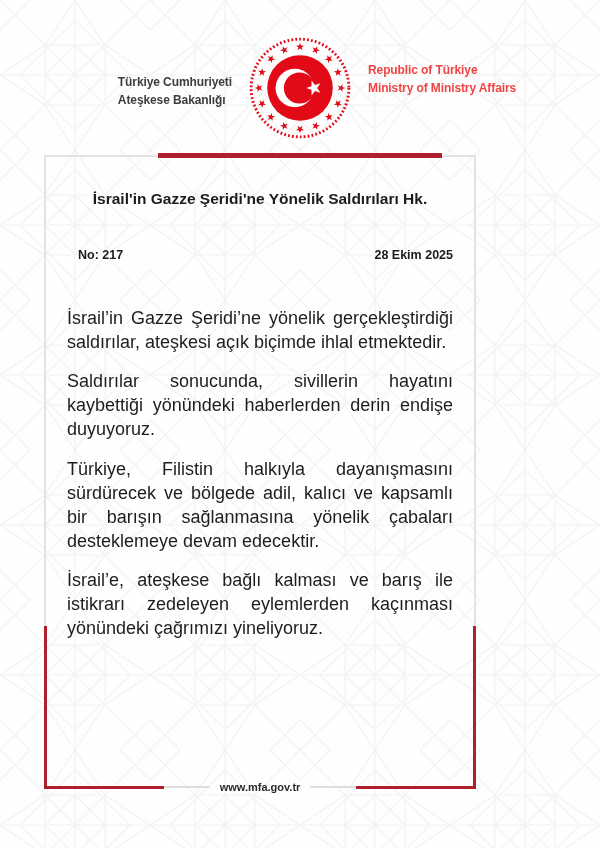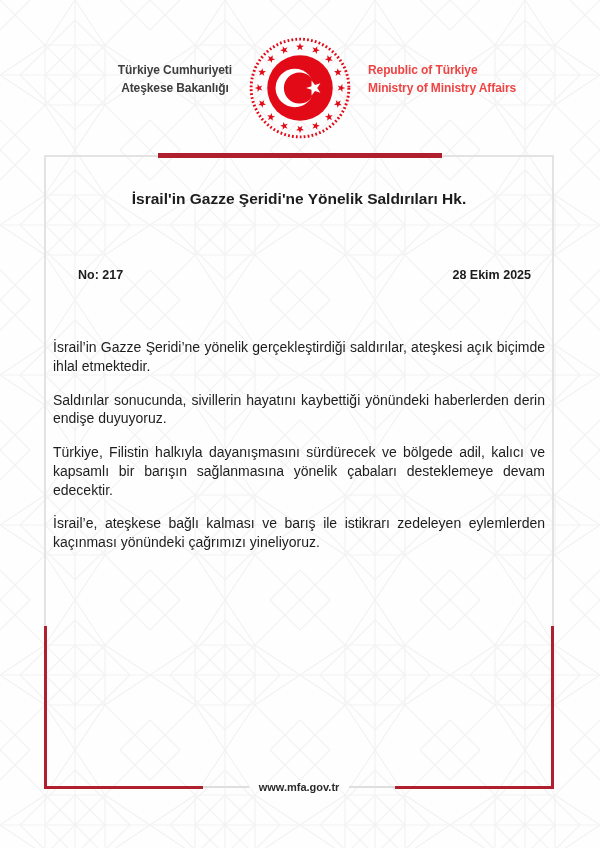--- a/index.html
+++ b/index.html
@@ -6,38 +6,38 @@
   body{
     width:600px;height:848px;position:relative;overflow:hidden;
     background:#fefefe;
     font-family:"Liberation Sans", sans-serif;
     color:#1d1d1d;
   }
   .bg-pattern{position:absolute;inset:0;z-index:0;}
   .page{position:absolute;inset:0;z-index:1;}
 
   
-  .h-left{position:absolute;top:61px;right:368px;text-align:center;
+  .h-left{position:absolute;top:73px;right:368px;text-align:left;
     font-size:12px;font-weight:700;color:#3d3d3d;line-height:18px;letter-spacing:-0.1px;}
   .h-right{position:absolute;top:61px;left:368px;text-align:left;
     font-size:12px;font-weight:700;color:#ef4444;line-height:18px;letter-spacing:-0.1px;}
   .emblem{position:absolute;top:36px;left:248px;width:104px;height:104px;}
 
   
-  .card{position:absolute;top:155px;left:44px;width:510px;height:631px;
+  .card{position:absolute;top:155px;left:44px;width:432px;height:631px;
     border:2px solid #e4e3e3;border-bottom:none;box-sizing:border-box;}
   .top-accent{position:absolute;top:-4px;left:112px;width:284px;height:5px;background:#b01f2e;}
   .side-accent{position:absolute;width:3px;top:469px;bottom:-2px;background:#b01f2e;}
   .side-accent.left{left:-2px;}
   .side-accent.right{right:-2px;}
 
   h1{margin:33px 20px 0;text-align:center;font-size:15.5px;font-weight:700;color:#1c1c1c;}
-  .meta-row{display:flex;justify-content:space-between;margin-top:60px;
+  .meta-row{display:flex;justify-content:space-between;margin-top:40px;
     padding:0 21px 0 32px;font-weight:700;font-size:12.5px;color:#1c1c1c;}
-  .body-text{margin-top:56px;padding:0 7px;font-size:14px;line-height:1.34;
+  .body-text{margin-top:44px;padding:0 21px;font-size:18px;line-height:1.34;
     text-align:justify;color:#1d1d1d;}
   .body-text p{margin:0 0 15px 0;}
 
   
   .bottom-rule{position:absolute;left:-2px;right:-2px;bottom:-9px;height:16px;
     display:flex;align-items:center;text-align:right;}
   .rseg{flex:1;height:3px;background:#b01f2e;}
   .gseg{width:46px;height:2px;background:#dedede;}
   .site{font-size:11px;font-weight:700;color:#2a2a2a;padding:0 10px;white-space:nowrap;}
 </style>

